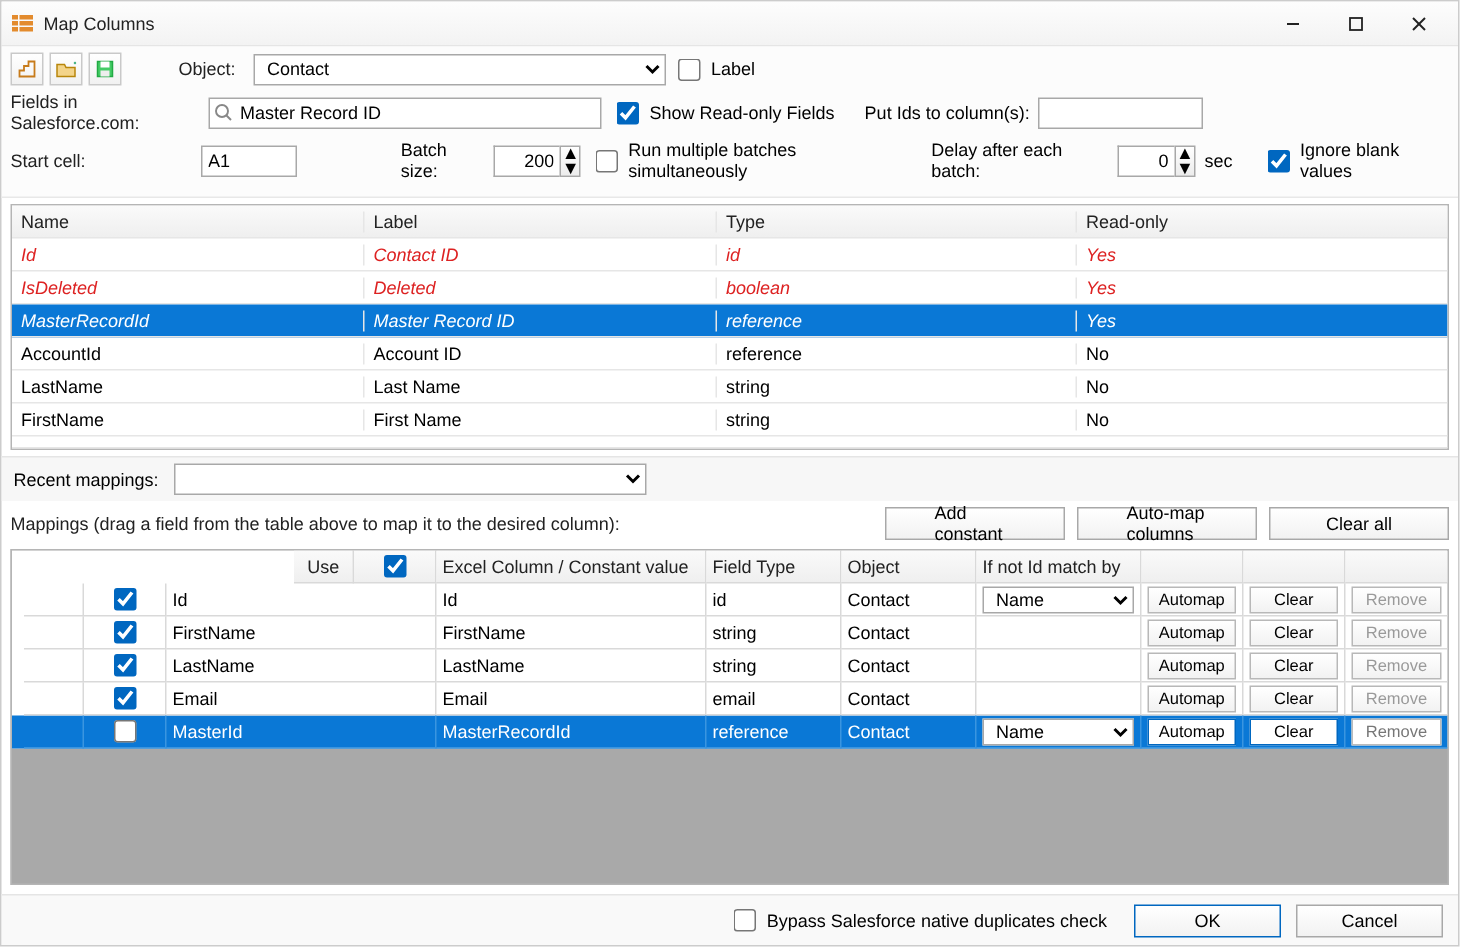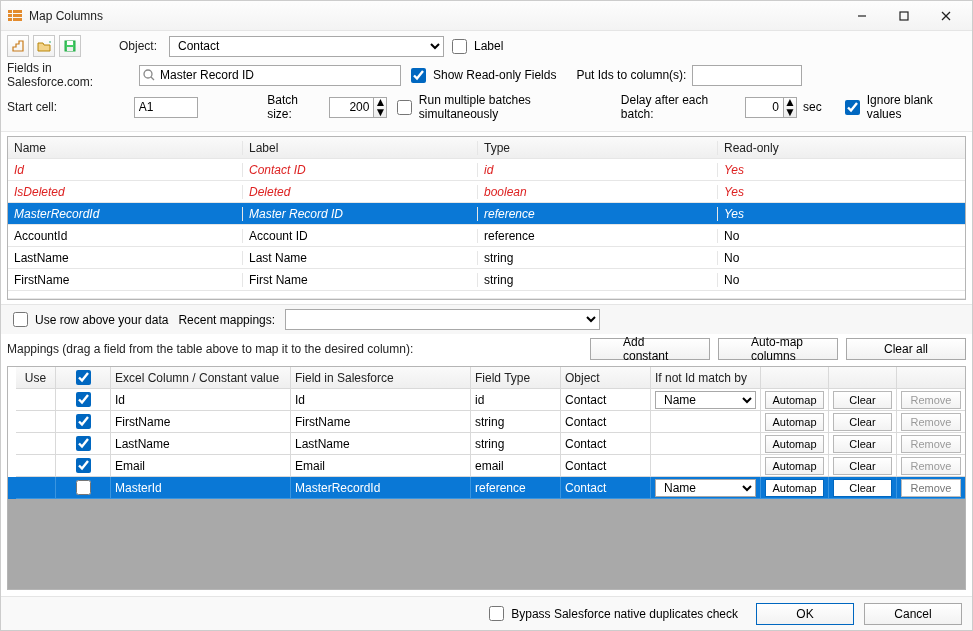--- a/index.html
+++ b/index.html
@@ -230,44 +230,39 @@
         <div class="g1cell c-name">FirstName</div>
         <div class="g1cell c-label">First Name</div>
         <div class="g1cell c-type">string</div>
         <div class="g1cell c-ro">No</div>
       </div>
       <div class="g1row" style="height: 8px;"></div>
     </div>
 </div>
 
 <div class="midbar">
-  <label class="chk">
-      <input type="checkbox" style="">
-      <span>Use row above your data</span>
-    </label>
   <span>Recent mappings:</span>
   <select><option></option></select>
 </div>
 
 <div class="mapping-area">
   <span class="maptext">Mappings (drag a field from the table above to map it to the desired column):</span>
   <span class="btn" style="width:120px">Add constant</span>
   <span class="btn" style="width:120px">Auto-map columns</span>
   <span class="btn" style="width:120px">Clear all</span>
 </div>
 
 <div class="grid2">
   <div class="g2tbl">
     <div class="g2row hdr">
       <div class="cell cu">Use</div>
       <div class="cell chkcell">
           <input type="checkbox" checked="" style="">
         </div>
       <div class="cell ccol">Excel Column / Constant value</div>
-      <div class="cell cfld">Field in Salesforce</div>
       <div class="cell cft">Field Type</div>
       <div class="cell cobj">Object</div>
       <div class="cell cmatch">If not Id match by</div>
       <div class="cell cact"></div>
       <div class="cell cact"></div>
       <div class="cell cact" style="border-right:none"></div>
     </div>
     <div id="g2body">
         <div class="g2row">
           <div class="cell cu"></div>

